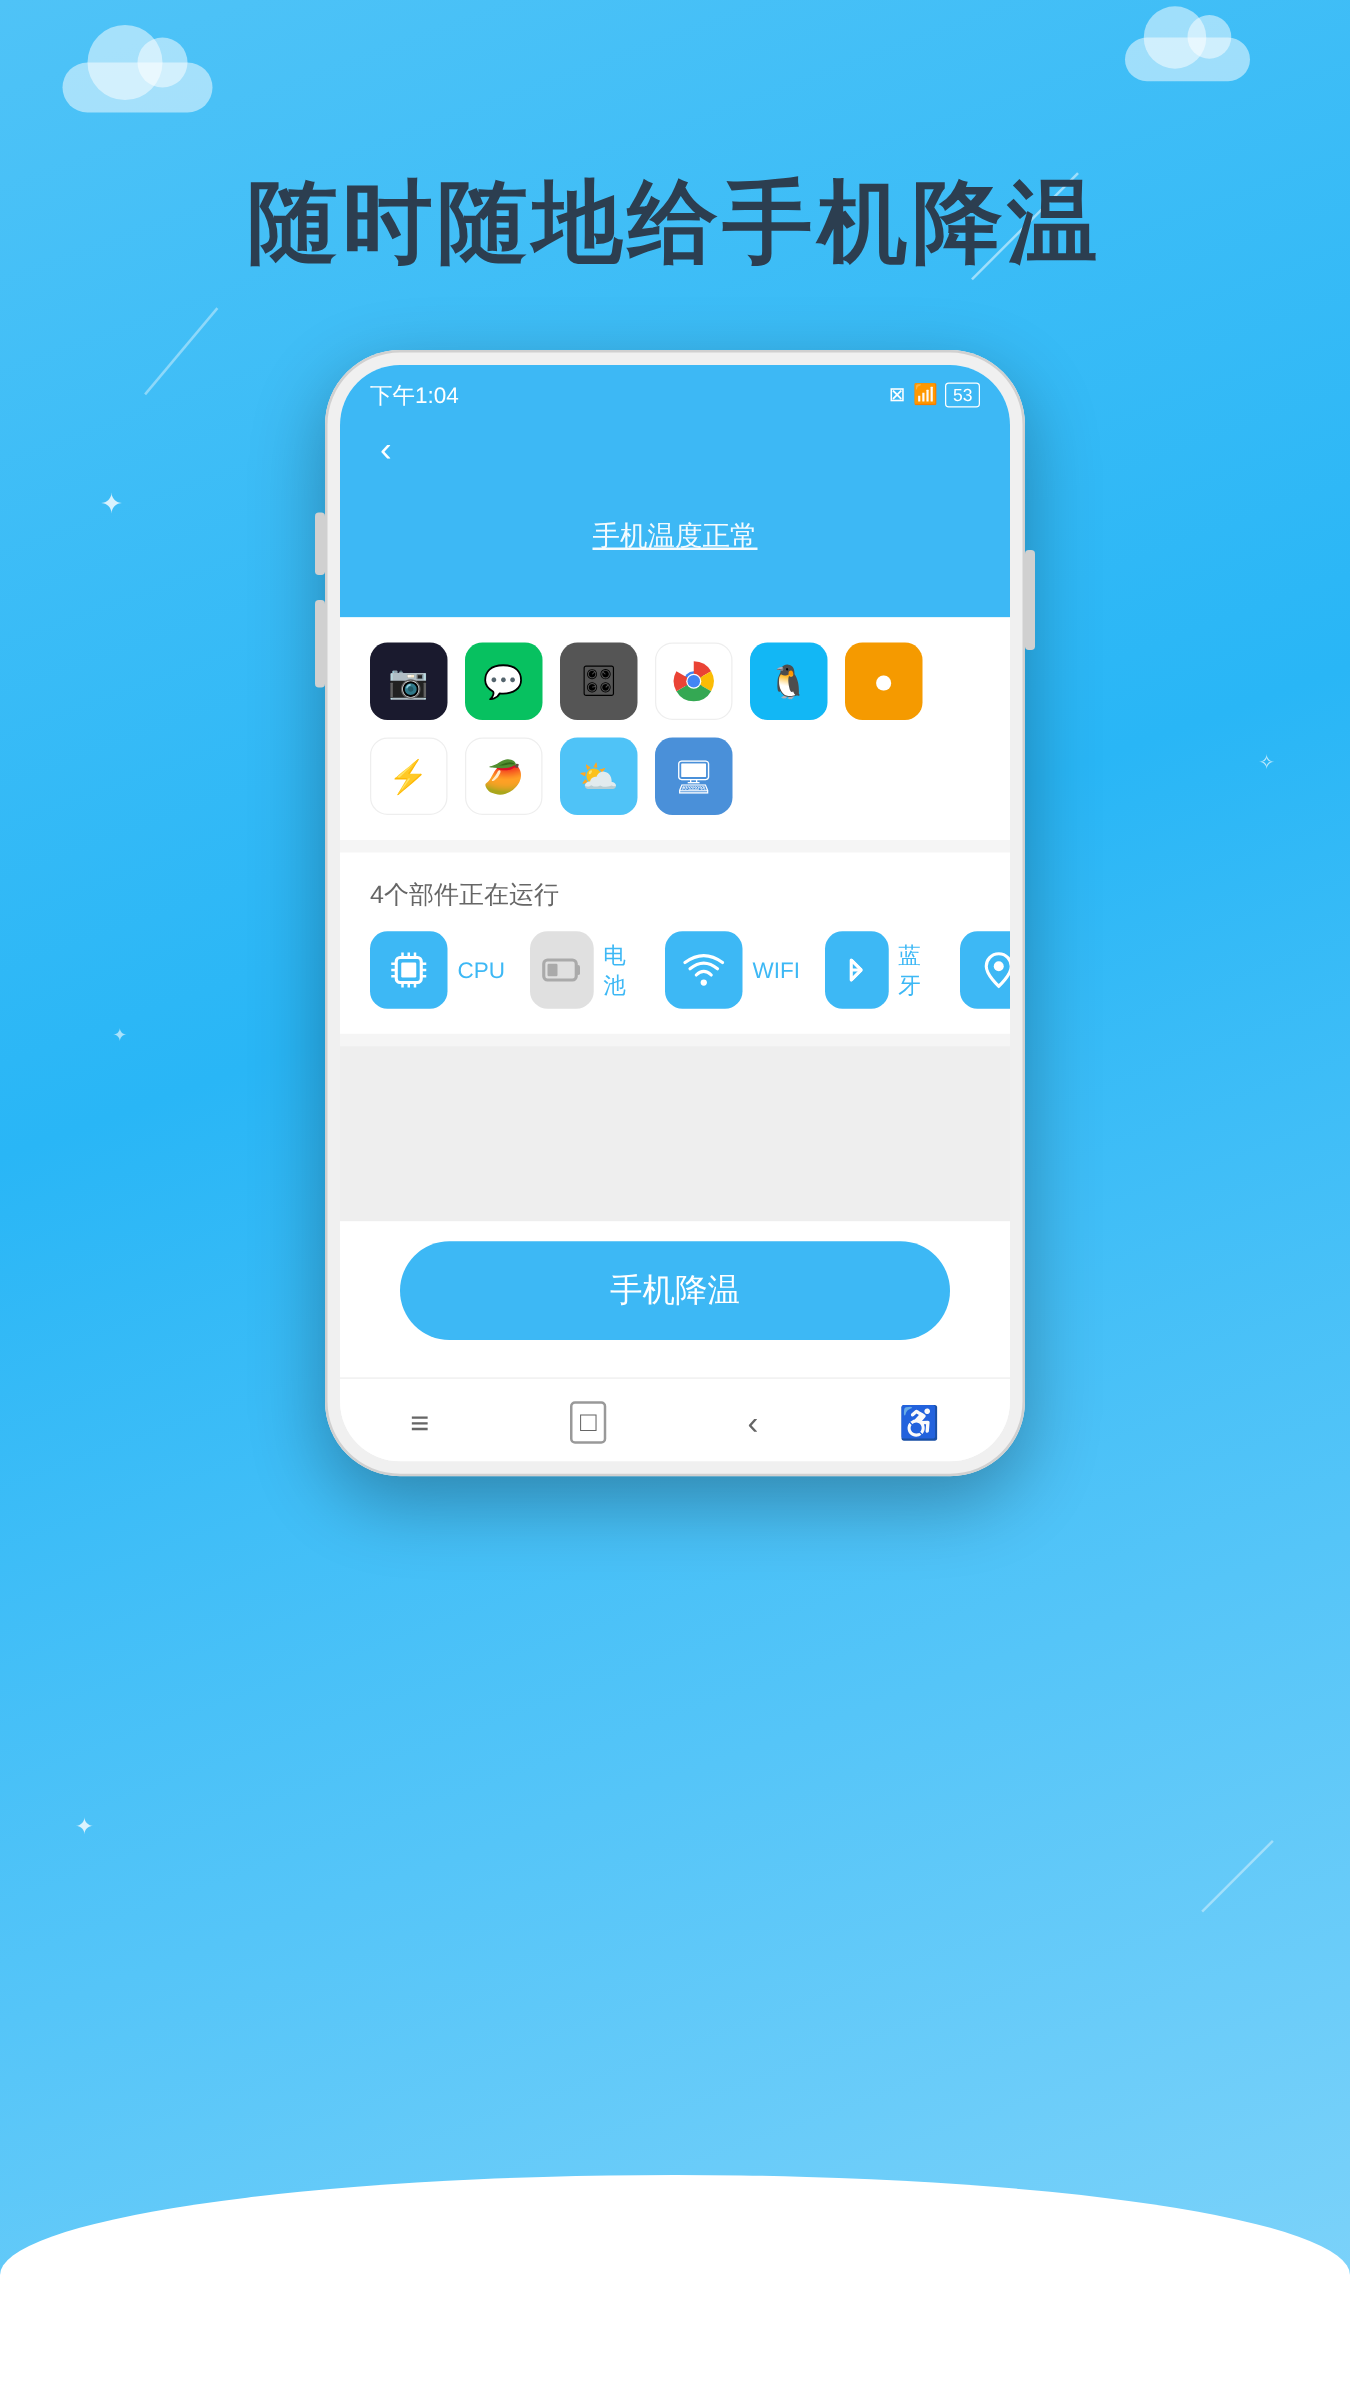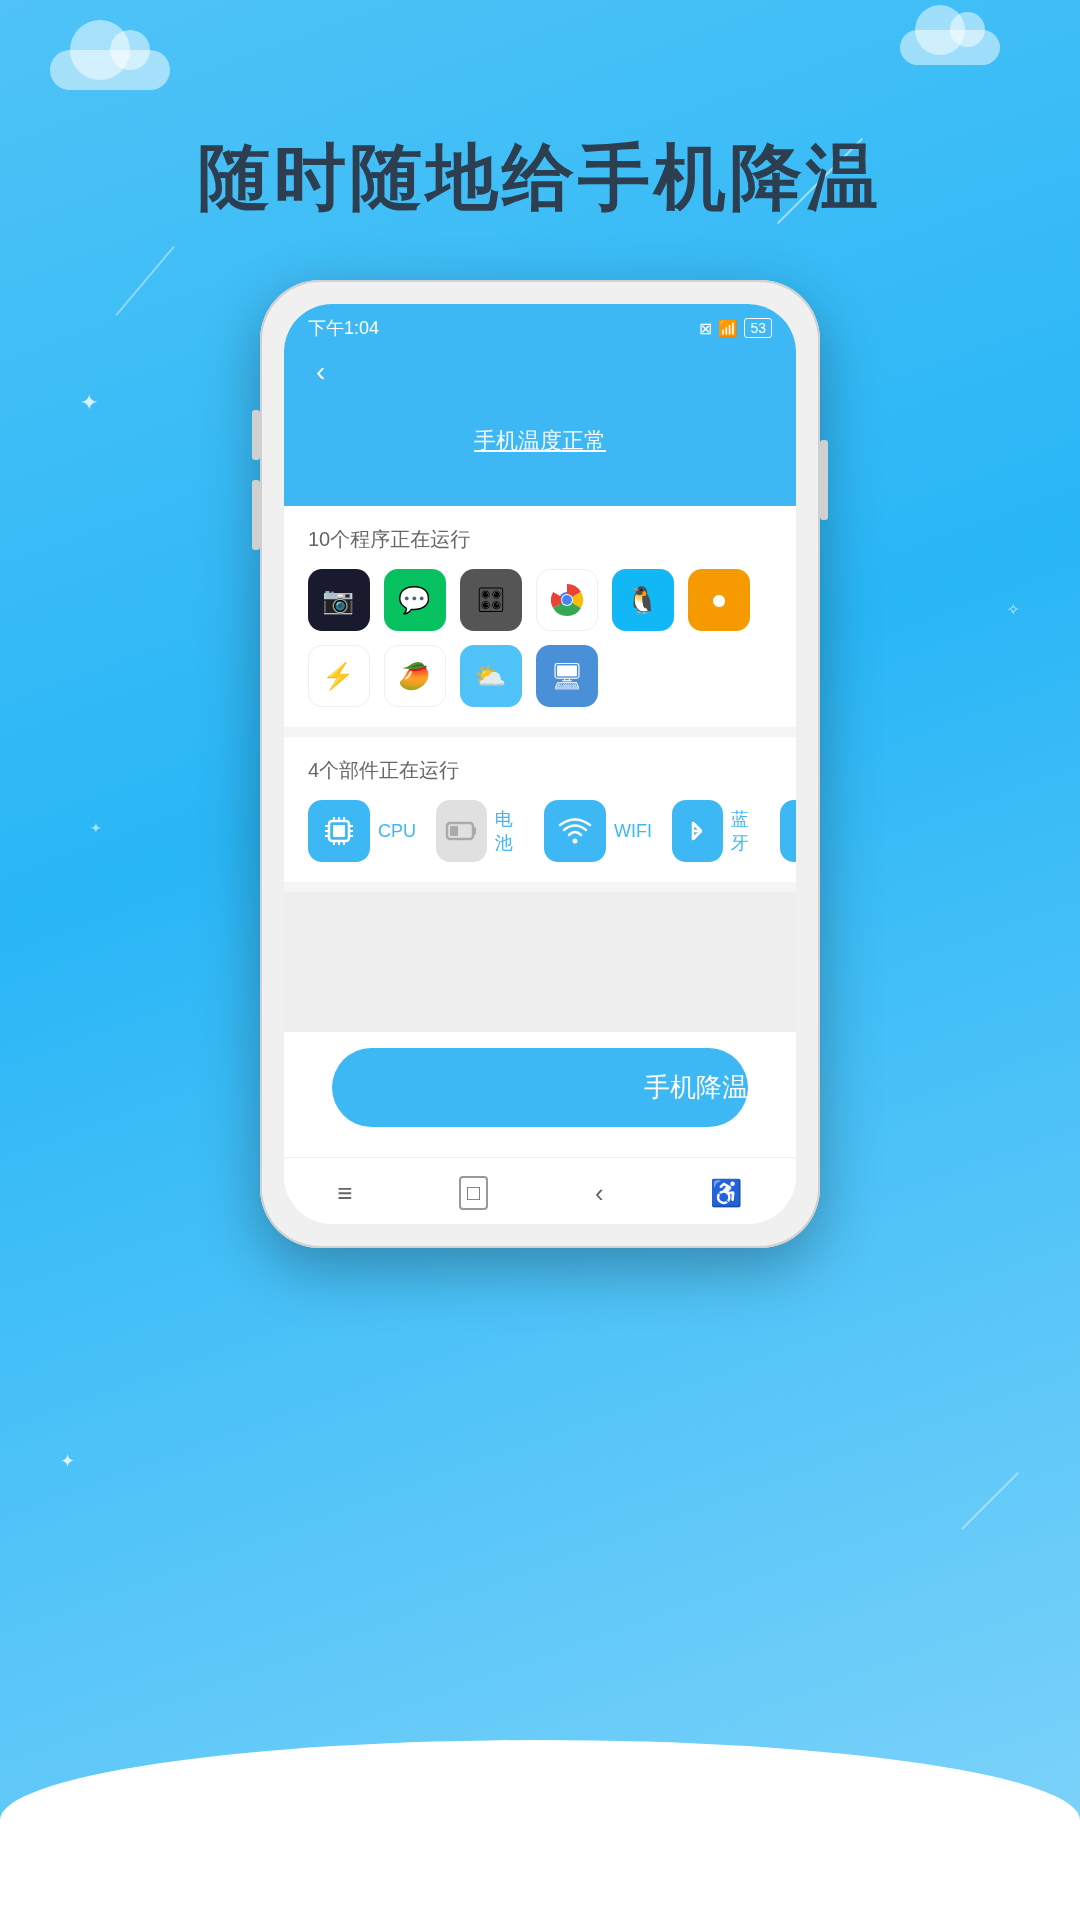--- a/index.html
+++ b/index.html
@@ -71,21 +71,21 @@
     .phone-container {
       position: absolute;
       top: 280px;
       left: 50%;
       transform: translateX(-50%);
       width: 560px;
     }
     .phone-outer {
       background: #f0f0f0;
       border-radius: 60px;
-      padding: 24px;
+      padding: 12px;
       box-shadow: 0 20px 60px rgba(0,0,0,0.3), inset 0 0 0 2px #d0d0d0;
       position: relative;
     }
     .phone-side-btn {
       position: absolute;
       background: #d0d0d0;
       border-radius: 3px;
     }
     .phone-side-btn.vol-up {
       left: -8px; top: 130px;
@@ -237,21 +237,21 @@
     .cool-btn {
       margin: 0 24px 20px;
       background: #3db8f5;
       color: white;
       border: none;
       border-radius: 40px;
       padding: 22px 0;
       width: calc(100% - 48px);
       font-size: 26px;
       cursor: pointer;
-      text-align: right;
+      text-align: center;
       font-weight: 500;
     }
 
     
     .nav-bar {
       background: white;
       padding: 18px 0 14px;
       display: flex;
       justify-content: space-around;
       align-items: center;
@@ -343,21 +343,20 @@
         <span class="back-btn">‹</span>
       </div>
 
       <div class="temp-section">
         <div class="temp-status">手机温度正常</div>
       </div>
 
       <div class="content-section">
 
         <div class="section-block">
-          <div class="section-label">10个程序正在运行</div>
           <div class="app-icons-row">
 
             <div class="app-icon cam">
               <span style="color:white;font-size:26px;">📷</span>
             </div>
             <div class="app-icon wechat">
               <span style="font-size:26px;">💬</span>
             </div>
             <div class="app-icon audio">
               <span style="font-size:24px;">🎛</span>

